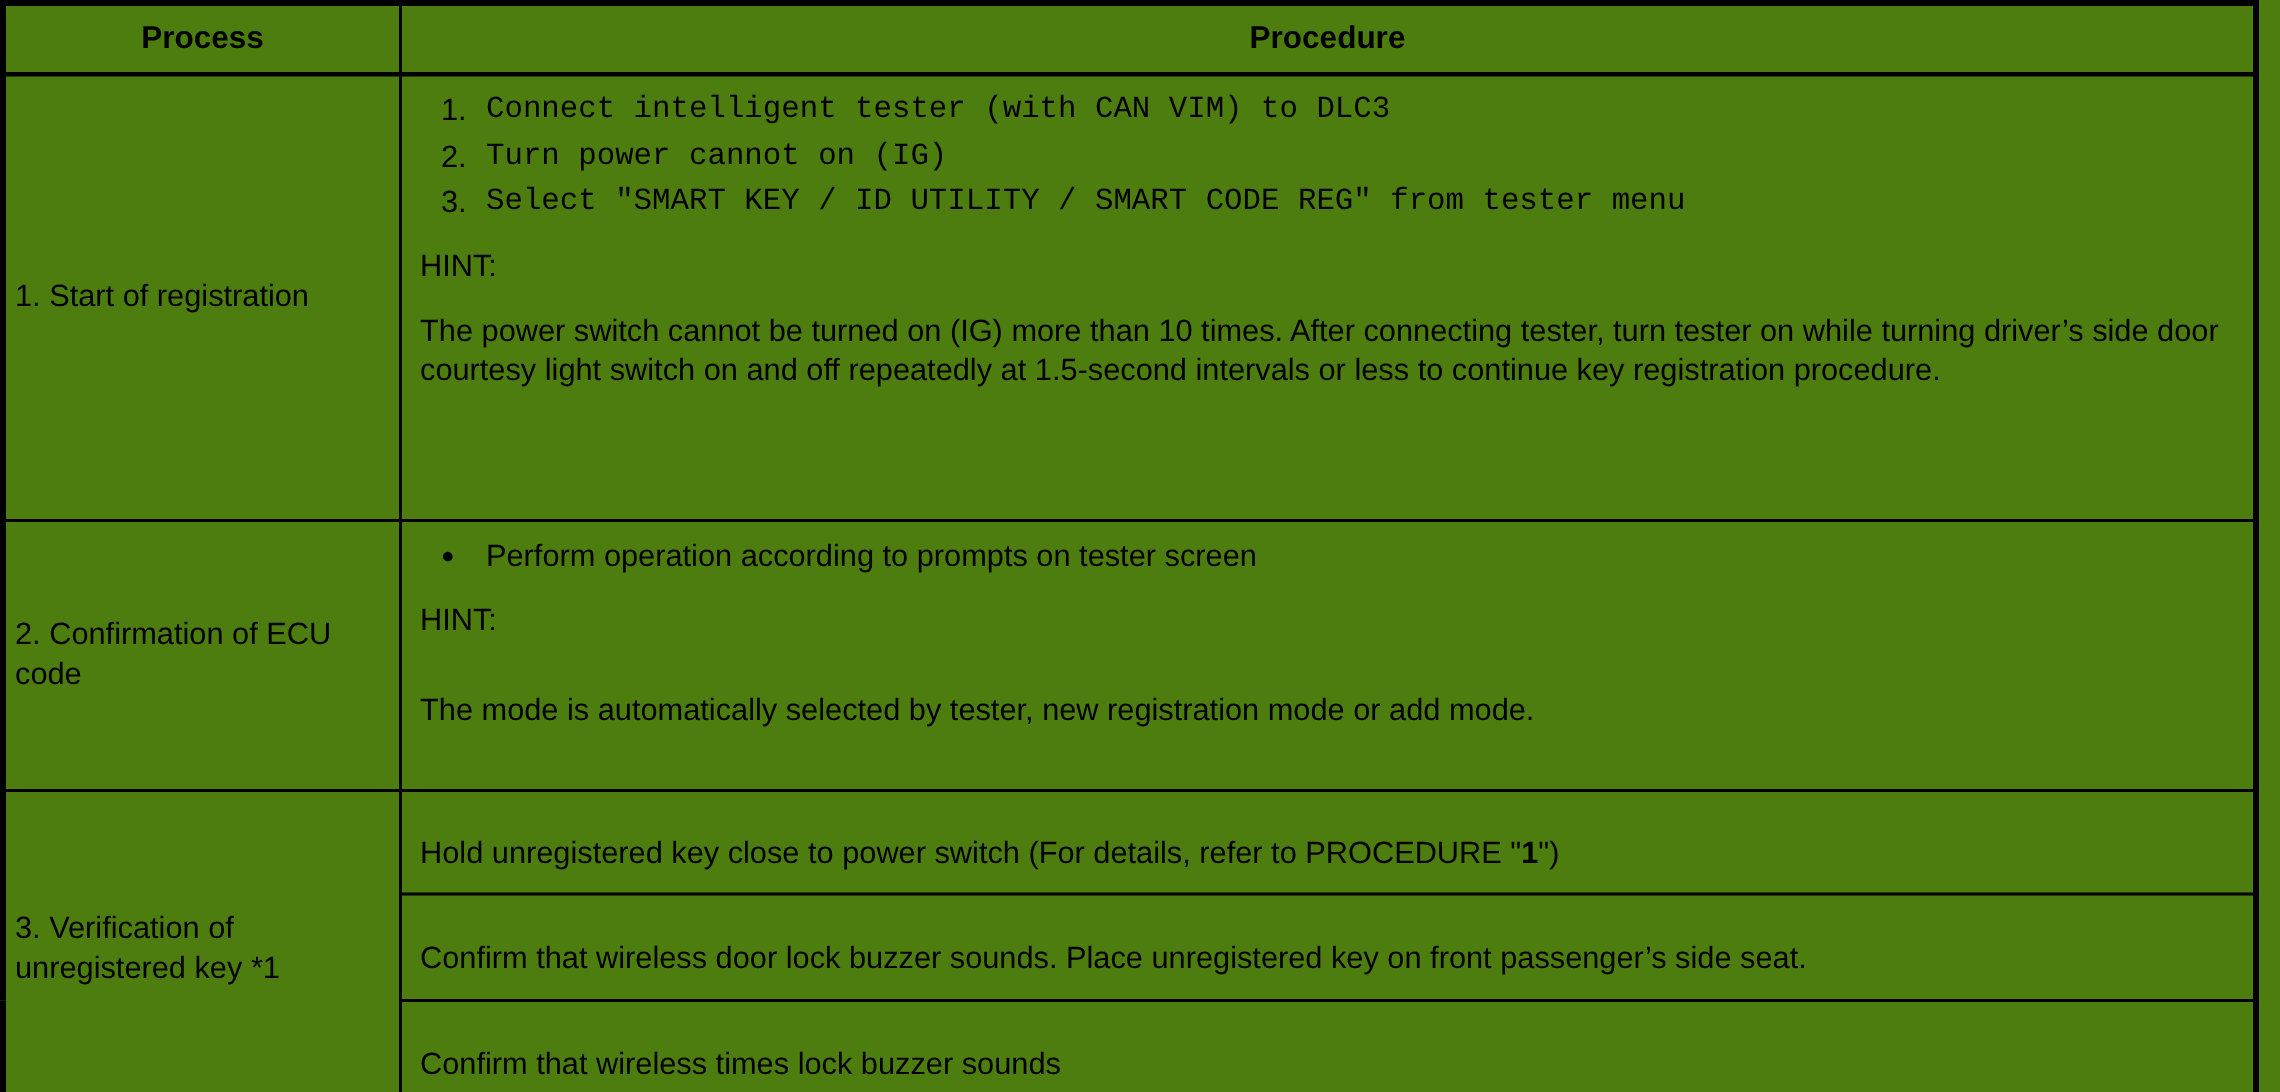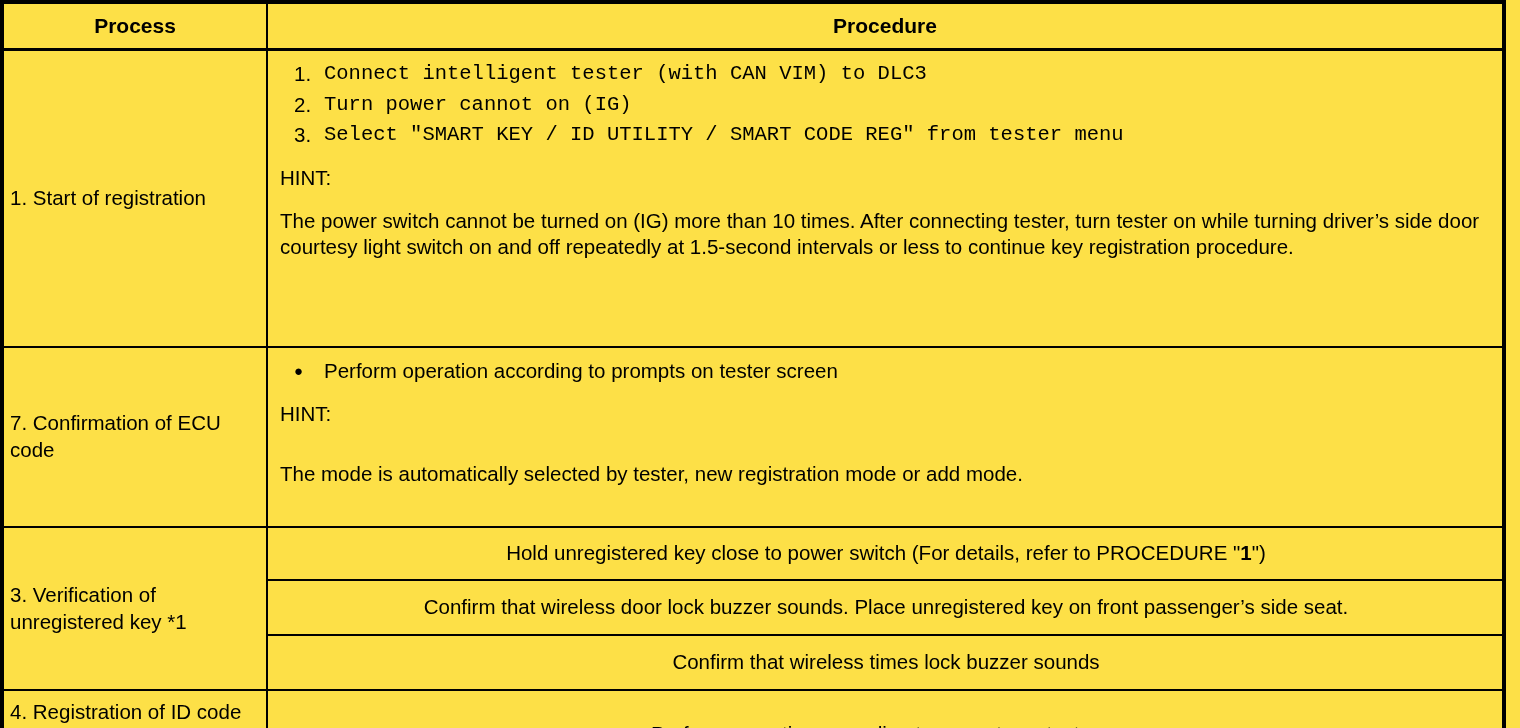--- a/index.html
+++ b/index.html
@@ -10,21 +10,21 @@
   }
   body {
     font-family: "Liberation Sans", sans-serif;
     color: #000000;
     -webkit-font-smoothing: none;
   }
   .page {
     position: relative;
     width: 1520px;
     height: 728px;
-    background: #fde047;
+    background: #4d7c0f;
     overflow: hidden;
   }
   table.proc-table {
     border-collapse: collapse;
     table-layout: fixed;
     width: 1502px;
     margin: 0;
     border-left: 4px solid #000;
     border-right: 4px solid #000;
     border-top: 4px solid #000;
@@ -61,23 +61,22 @@
   td.process-cell.top-aligned {
     vertical-align: top;
     padding-top: 8px;
   }
 
   
   td.procedure-cell {
     padding: 10px 10px 10px 12px;
   }
   td.procedure-cell.tight {
-    padding: 6px 10px 6px 12px;
+    padding: 22px 10px 6px 12px;
     vertical-align: middle;
-    text-align: center;
   }
 
   
   ol.numlist {
     margin: 0;
     padding: 0;
     list-style: none;
   }
   ol.numlist li {
     display: flex;
@@ -166,21 +165,21 @@
               <span class="num">3.</span>
               <span class="txt">Select "SMART KEY / ID UTILITY / SMART CODE REG" from tester menu</span>
             </li>
           </ol>
           <p class="hint-label">HINT:</p>
           <p class="hint-body">The power switch cannot be turned on (IG) more than 10 times. After connecting tester, turn tester on while turning driver’s side door courtesy light switch on and off repeatedly at 1.5-second intervals or less to continue key registration procedure.</p>
         </td>
       </tr>
 
       <tr class="r2">
-        <td class="process-cell">7. Confirmation of ECU code</td>
+        <td class="process-cell">2. Confirmation of ECU code</td>
         <td class="procedure-cell">
           <ul class="bullist">
             <li>
               <span class="bullet">●</span>
               <span class="txt">Perform operation according to prompts on tester screen</span>
             </li>
           </ul>
           <p class="hint-label">HINT:</p>
           <p class="hint-body row2">The mode is automatically selected by tester, new registration mode or add mode.</p>
         </td>

